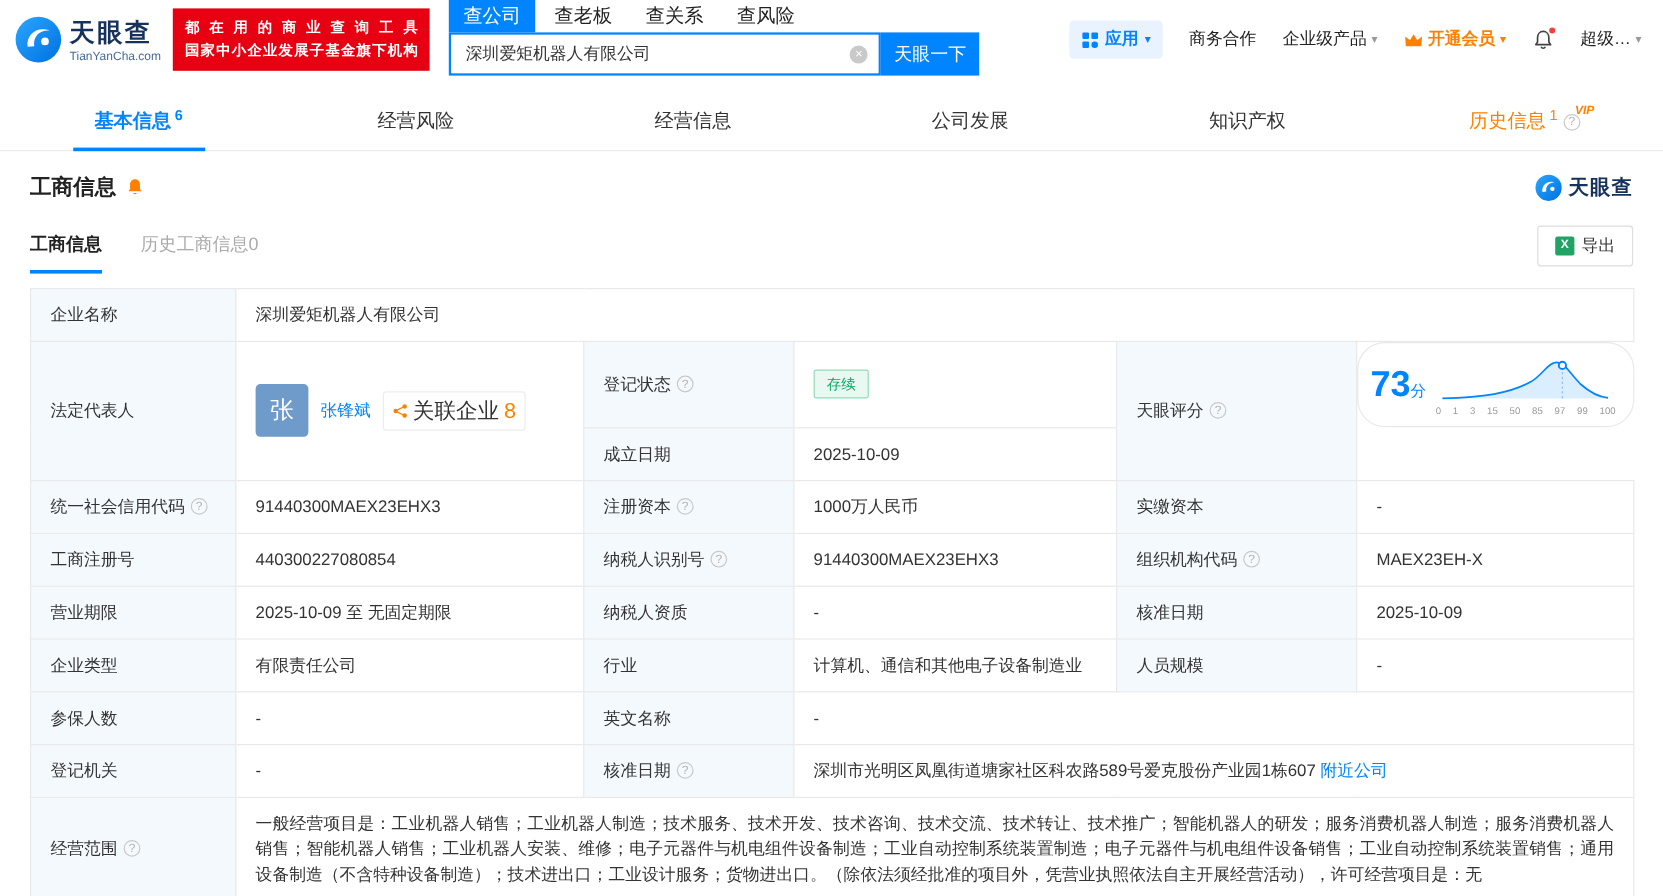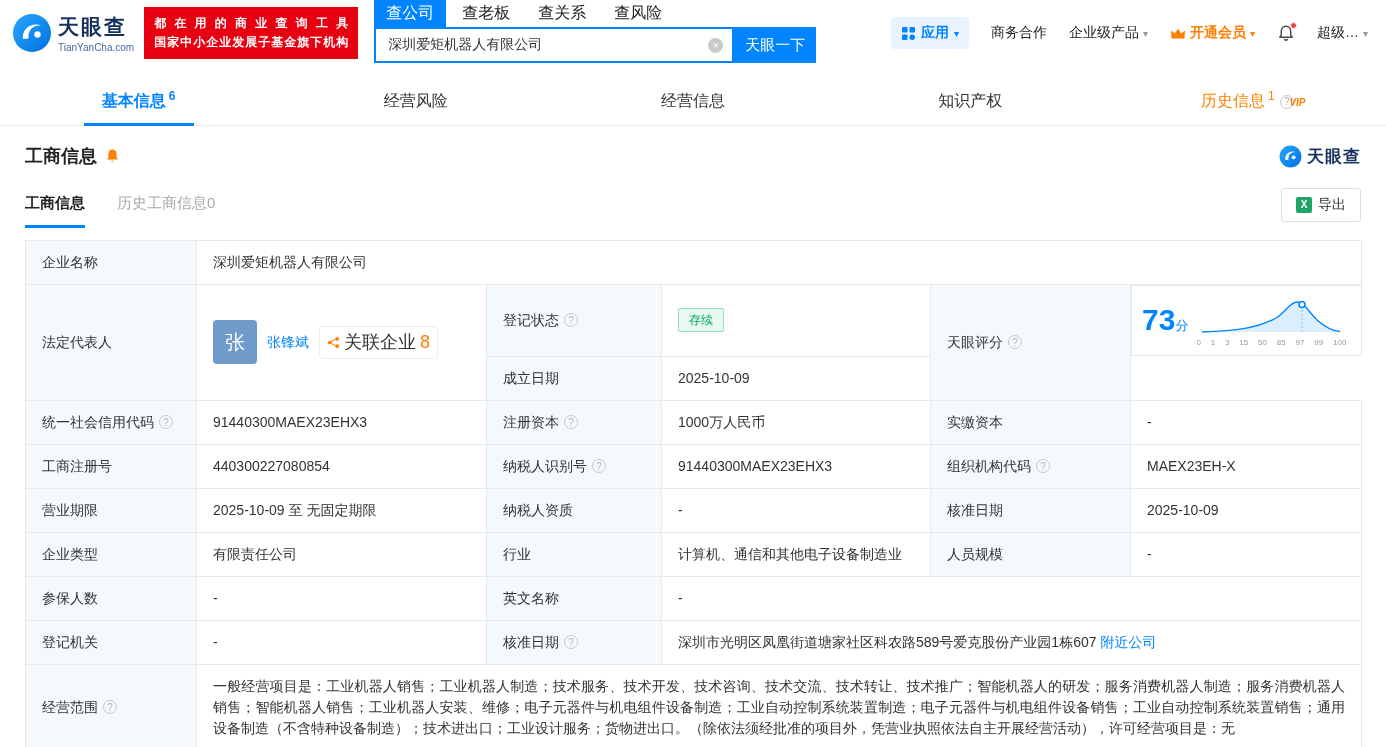--- a/index.html
+++ b/index.html
@@ -41,21 +41,21 @@
 
   
   .page-tabs { display:flex; margin-top:12px; border-bottom:1px solid #ebebeb; height:48px; }
   .ptab { flex:1; display:flex; align-items:center; justify-content:center; position:relative;
     font-size:16px; color:#333; cursor:pointer; }
   .ptab-badge { font-size:12px; margin-left:3px; position:relative; top:-6px; }
   .ptab.active { color:#0084ff; font-weight:bold; }
   .ptab.active::after { content:""; position:absolute; bottom:-1px; left:50%; transform:translateX(-50%);
     width:110px; height:3px; background:#0084ff; }
   .ptab.orange { color:#ff8000; }
-  .vip-tag { position:absolute; top:19px; left:calc(50% + 42px); color:#ff8000; font-size:10px;
+  .vip-tag { position:absolute; top:9px; left:calc(50% + 42px); color:#ff8000; font-size:10px;
     font-weight:bold; font-style:italic; }
   .help-circle { display:inline-flex; align-items:center; justify-content:center; width:14px; height:14px;
     border:1px solid #c9c9c9; border-radius:50%; color:#b3b3b3; font-size:10px; margin-left:5px;
     cursor:pointer; font-style:normal; font-weight:normal; flex:none; }
 
   
   .section-head { display:flex; align-items:center; padding:0 25px; margin-top:18px; }
   .section-title { font-size:18px; font-weight:bold; color:#222; }
   .section-bell { margin-left:8px; display:flex; cursor:pointer; }
   .mini-logo { margin-left:auto; display:flex; align-items:center; gap:5px; }
@@ -80,21 +80,21 @@
   .status-badge { display:inline-block; padding:2px 10px; background:#e9f8f0; color:#00a860;
     border:1px solid #8fdcb8; border-radius:2px; font-size:12px; }
   .rep-cell { display:flex; align-items:center; gap:10px; }
   .avatar { width:44px; height:44px; border-radius:4px; background:#6f9bca; color:#fff; font-size:20px;
     display:flex; align-items:center; justify-content:center; cursor:pointer; flex:none; }
   .rep-name { color:#0084ff; cursor:pointer; }
   .rel-pill { display:inline-flex; align-items:center; gap:4px; border:1px solid #ededed;
     border-radius:3px; padding:2px 7px; font-size:18px; cursor:pointer; background:#fff; }
   .rel-count { color:#ff8000; }
   .link { color:#0084ff; cursor:pointer; white-space:nowrap; }
-  .score-cell { display:flex; align-items:center; gap:8px; padding:6px 10px !important; }
+  .score-cell { display:flex; align-items:center; gap:8px; padding:6px 10px !important;border-radius:23px; }
   .score-num { font-size:30px; font-weight:bold; color:#0084ff; line-height:1; }
   .score-unit { font-size:13px; color:#0084ff; }
   .score-chart { display:flex; flex-direction:column; }
   .ticks { display:flex; justify-content:space-between; width:150px; font-size:8px; color:#999; margin-top:1px; }
   .scope-cell { line-height:2.05; text-align:justify; }
 </style>
 </head>
 <body>
 
 <header class="topbar">
@@ -179,20 +179,23 @@
 <nav class="page-tabs">
   <div class="ptab active">
     <span>基本信息</span>
     <span class="ptab-badge">6</span>
   </div>
   <div class="ptab">
     <span>经营风险</span>
   </div>
   <div class="ptab">
     <span>经营信息</span>
+  </div>
+  <div class="ptab">
+    <span>公司发展</span>
   </div>
   <div class="ptab">
     <span>知识产权</span>
   </div>
   <div class="ptab orange">
     <span>历史信息</span>
     <span class="ptab-badge">1</span>
     <span class="vip-tag">VIP</span>
     <span class="help-circle">?</span>
   </div>

